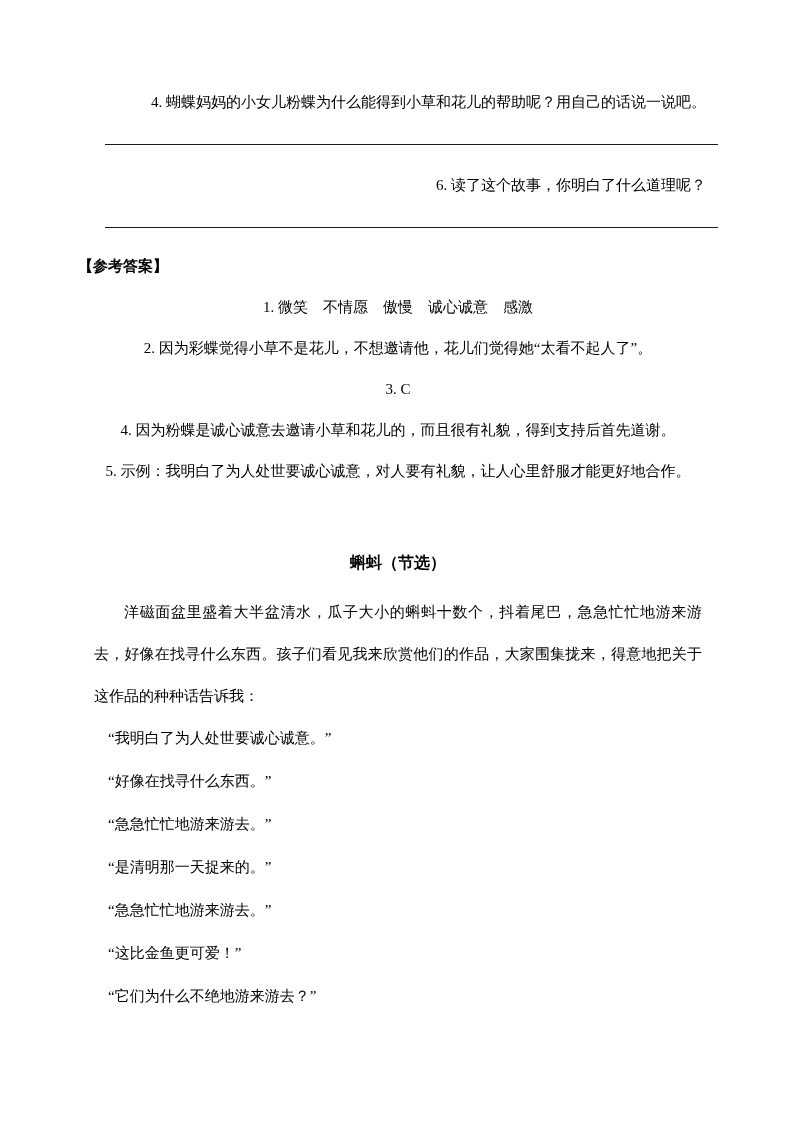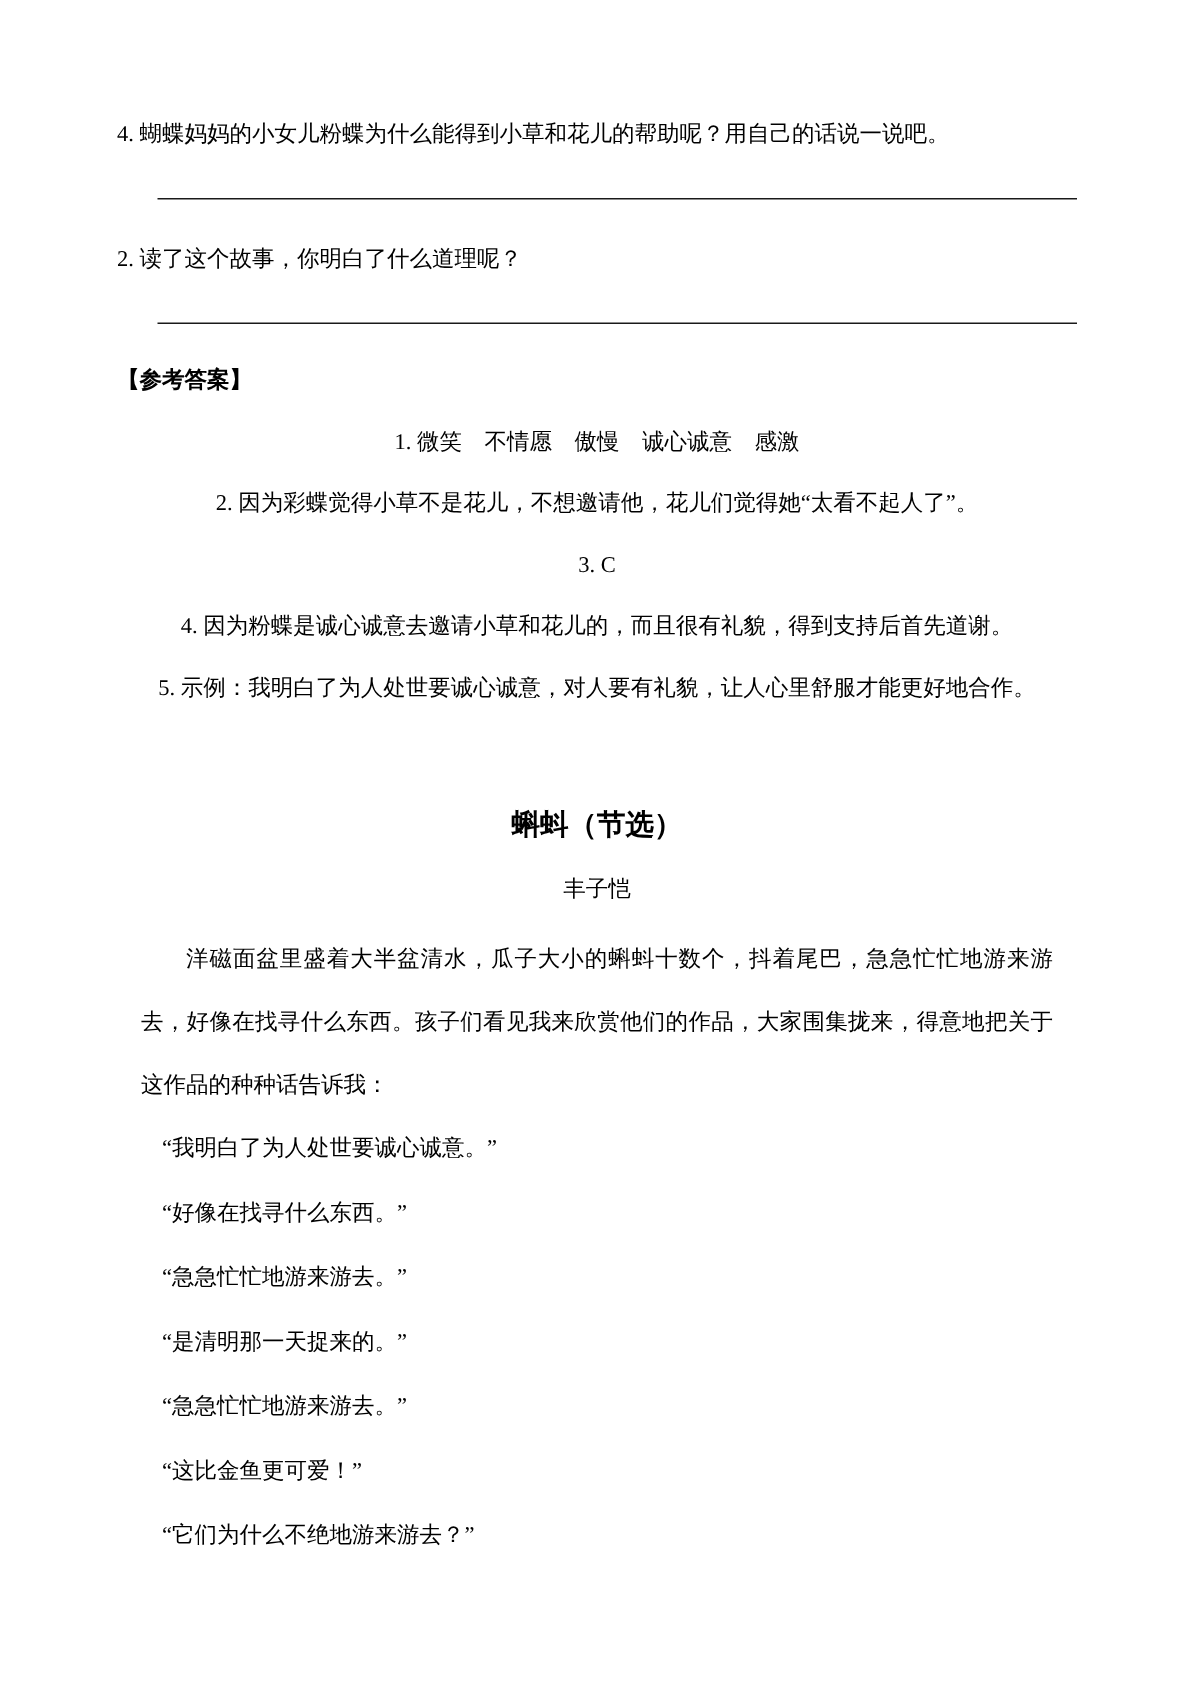--- a/index.html
+++ b/index.html
@@ -17,23 +17,24 @@
     color: #000000;
     font-family: "Liberation Serif", "DejaVu Serif", serif;
     font-size: 15px;
     padding: 80px 75px 30px 78px;
     overflow: hidden;
   }
   
   .indented { margin-left: 27px; }
 
   .question {
-    margin: 0;
+    margin: 12px;
     line-height: 20px;
     white-space: pre-wrap;
+    text-align: right;
   }
   .answer-line {
     height: 0;
     border-bottom: 1.5px solid #1a1a1a;
     margin: 32px 0 30px 27px;
   }
   .answer-line.last { margin-bottom: 0; }
 
   .ref-header {
     margin: 28px 0 0;
@@ -44,21 +45,21 @@
     margin: 21px 0 0;
     line-height: 20px;
     white-space: pre-wrap;
     text-align: center;
   }
 
   .passage { margin-top: 70px; }
   .passage-title {
     margin: 0;
     text-align: center;
-    font-size: 19px;
+    font-size: 16px;
     font-weight: bold;
     line-height: 24px;
   }
   .passage-author {
     margin: 20px 0 0;
     text-align: center;
     line-height: 20px;
   }
   .passage-intro {
     margin: 16px 16px 0;
@@ -73,36 +74,35 @@
   }
 </style>
 </head>
 <body>
 
 <div class="page">
 
   <section>
     <p class="question indented">4. 蝴蝶妈妈的小女儿粉蝶为什么能得到小草和花儿的帮助呢？用自己的话说一说吧。</p>
     <div class="answer-line"></div>
-    <p class="question indented">2. 读了这个故事，你明白了什么道理呢？</p>
+    <p class="question indented">6. 读了这个故事，你明白了什么道理呢？</p>
     <div class="answer-line last"></div>
   </section>
 
   <section>
     <p class="ref-header indented">【参考答案】</p>
     <p class="ref-answer indented">1. 微笑　不情愿　傲慢　诚心诚意　感激</p>
     <p class="ref-answer indented">2. 因为彩蝶觉得小草不是花儿，不想邀请他，花儿们觉得她“太看不起人了”。</p>
     <p class="ref-answer indented">3. C</p>
     <p class="ref-answer indented">4. 因为粉蝶是诚心诚意去邀请小草和花儿的，而且很有礼貌，得到支持后首先道谢。</p>
     <p class="ref-answer indented">5. 示例：我明白了为人处世要诚心诚意，对人要有礼貌，让人心里舒服才能更好地合作。</p>
   </section>
 
   <section class="passage">
     <h2 class="passage-title">蝌蚪（节选）</h2>
-    <p class="passage-author">丰子恺</p>
     <p class="passage-intro">洋磁面盆里盛着大半盆清水，瓜子大小的蝌蚪十数个，抖着尾巴，急急忙忙地游来游去，好像在找寻什么东西。孩子们看见我来欣赏他们的作品，大家围集拢来，得意地把关于这作品的种种话告诉我：</p>
     <p class="passage-quote">“我明白了为人处世要诚心诚意。”</p>
     <p class="passage-quote">“好像在找寻什么东西。”</p>
     <p class="passage-quote">“急急忙忙地游来游去。”</p>
     <p class="passage-quote">“是清明那一天捉来的。”</p>
     <p class="passage-quote">“急急忙忙地游来游去。”</p>
     <p class="passage-quote">“这比金鱼更可爱！”</p>
     <p class="passage-quote">“它们为什么不绝地游来游去？”</p>
   </section>
 

